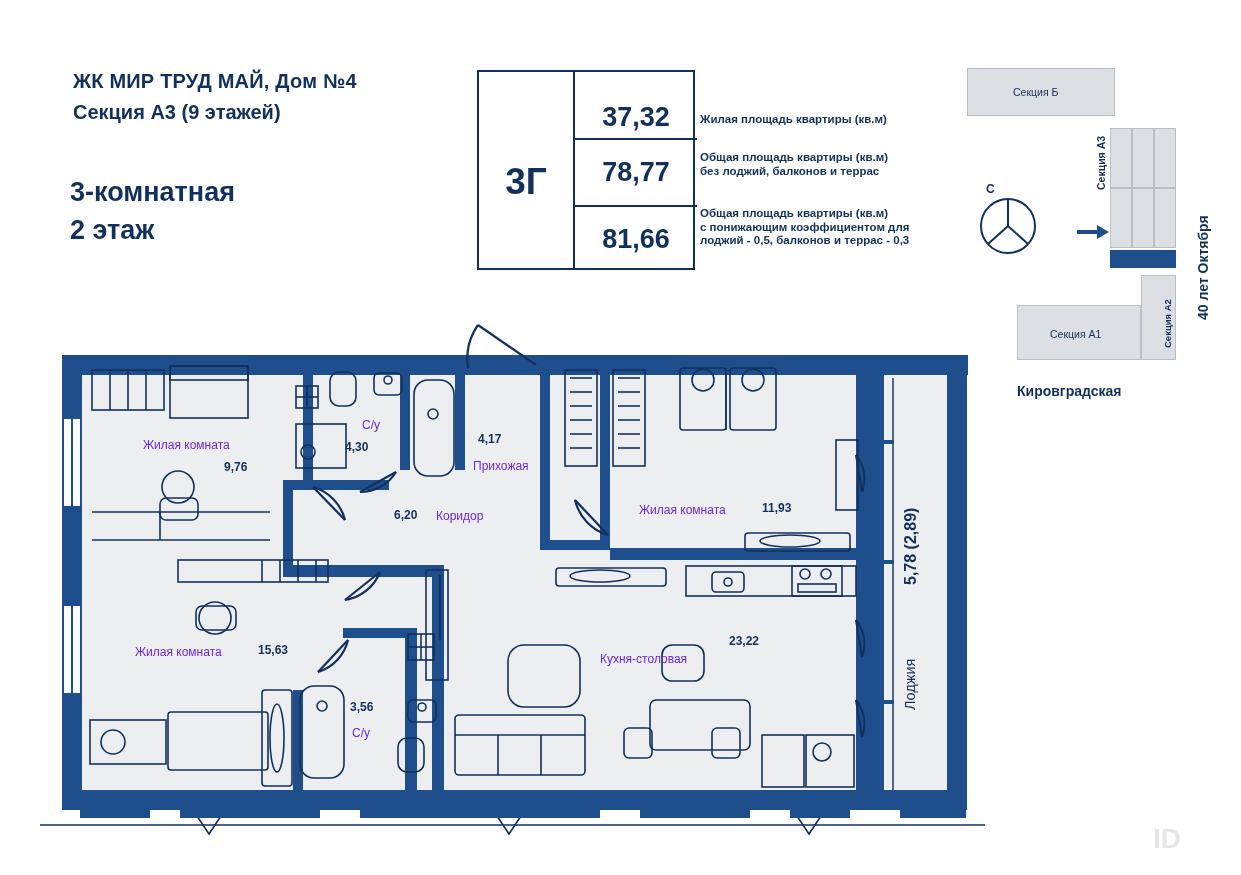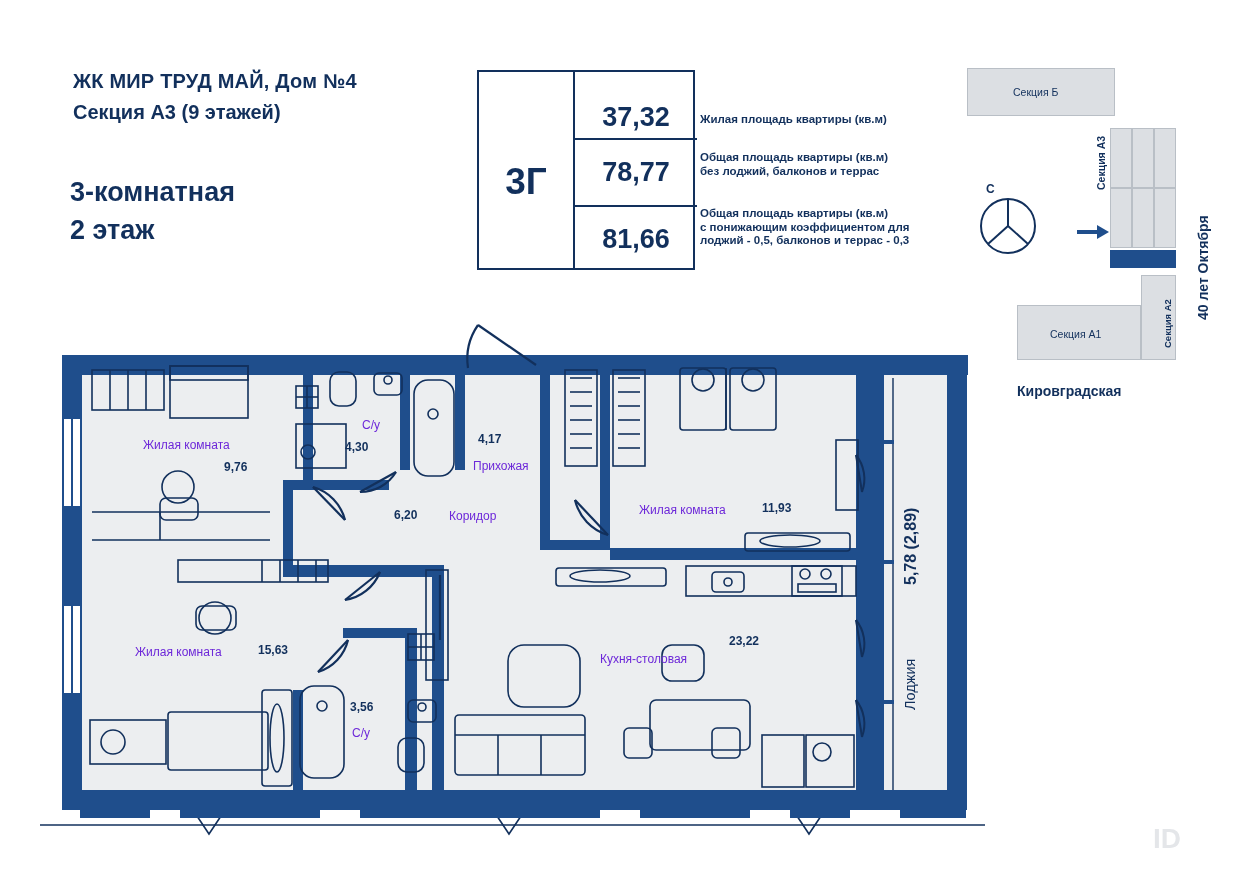--- a/index.html
+++ b/index.html
@@ -542,21 +542,21 @@
   <div class="rm-label" style="left:143px; top:438px;">Жилая комната</div>
   <div class="rm-num" style="left:224px; top:460px;">9,76</div>
 
   <div class="rm-num" style="left:345px; top:440px;">4,30</div>
   <div class="rm-label" style="left:362px; top:418px;">С/у</div>
 
   <div class="rm-num" style="left:478px; top:432px;">4,17</div>
   <div class="rm-label" style="left:473px; top:459px;">Прихожая</div>
 
   <div class="rm-num" style="left:394px; top:508px;">6,20</div>
-  <div class="rm-label" style="left:449px; top:509px;">Коридор</div>
+  <div class="rm-label" style="left:436px; top:509px;">Коридор</div>
 
   <div class="rm-label" style="left:639px; top:503px;">Жилая комната</div>
   <div class="rm-num" style="left:762px; top:501px;">11,93</div>
 
   <div class="rm-label" style="left:135px; top:645px;">Жилая комната</div>
   <div class="rm-num" style="left:258px; top:643px;">15,63</div>
 
   <div class="rm-num" style="left:350px; top:700px;">3,56</div>
   <div class="rm-label" style="left:352px; top:726px;">С/у</div>
 

